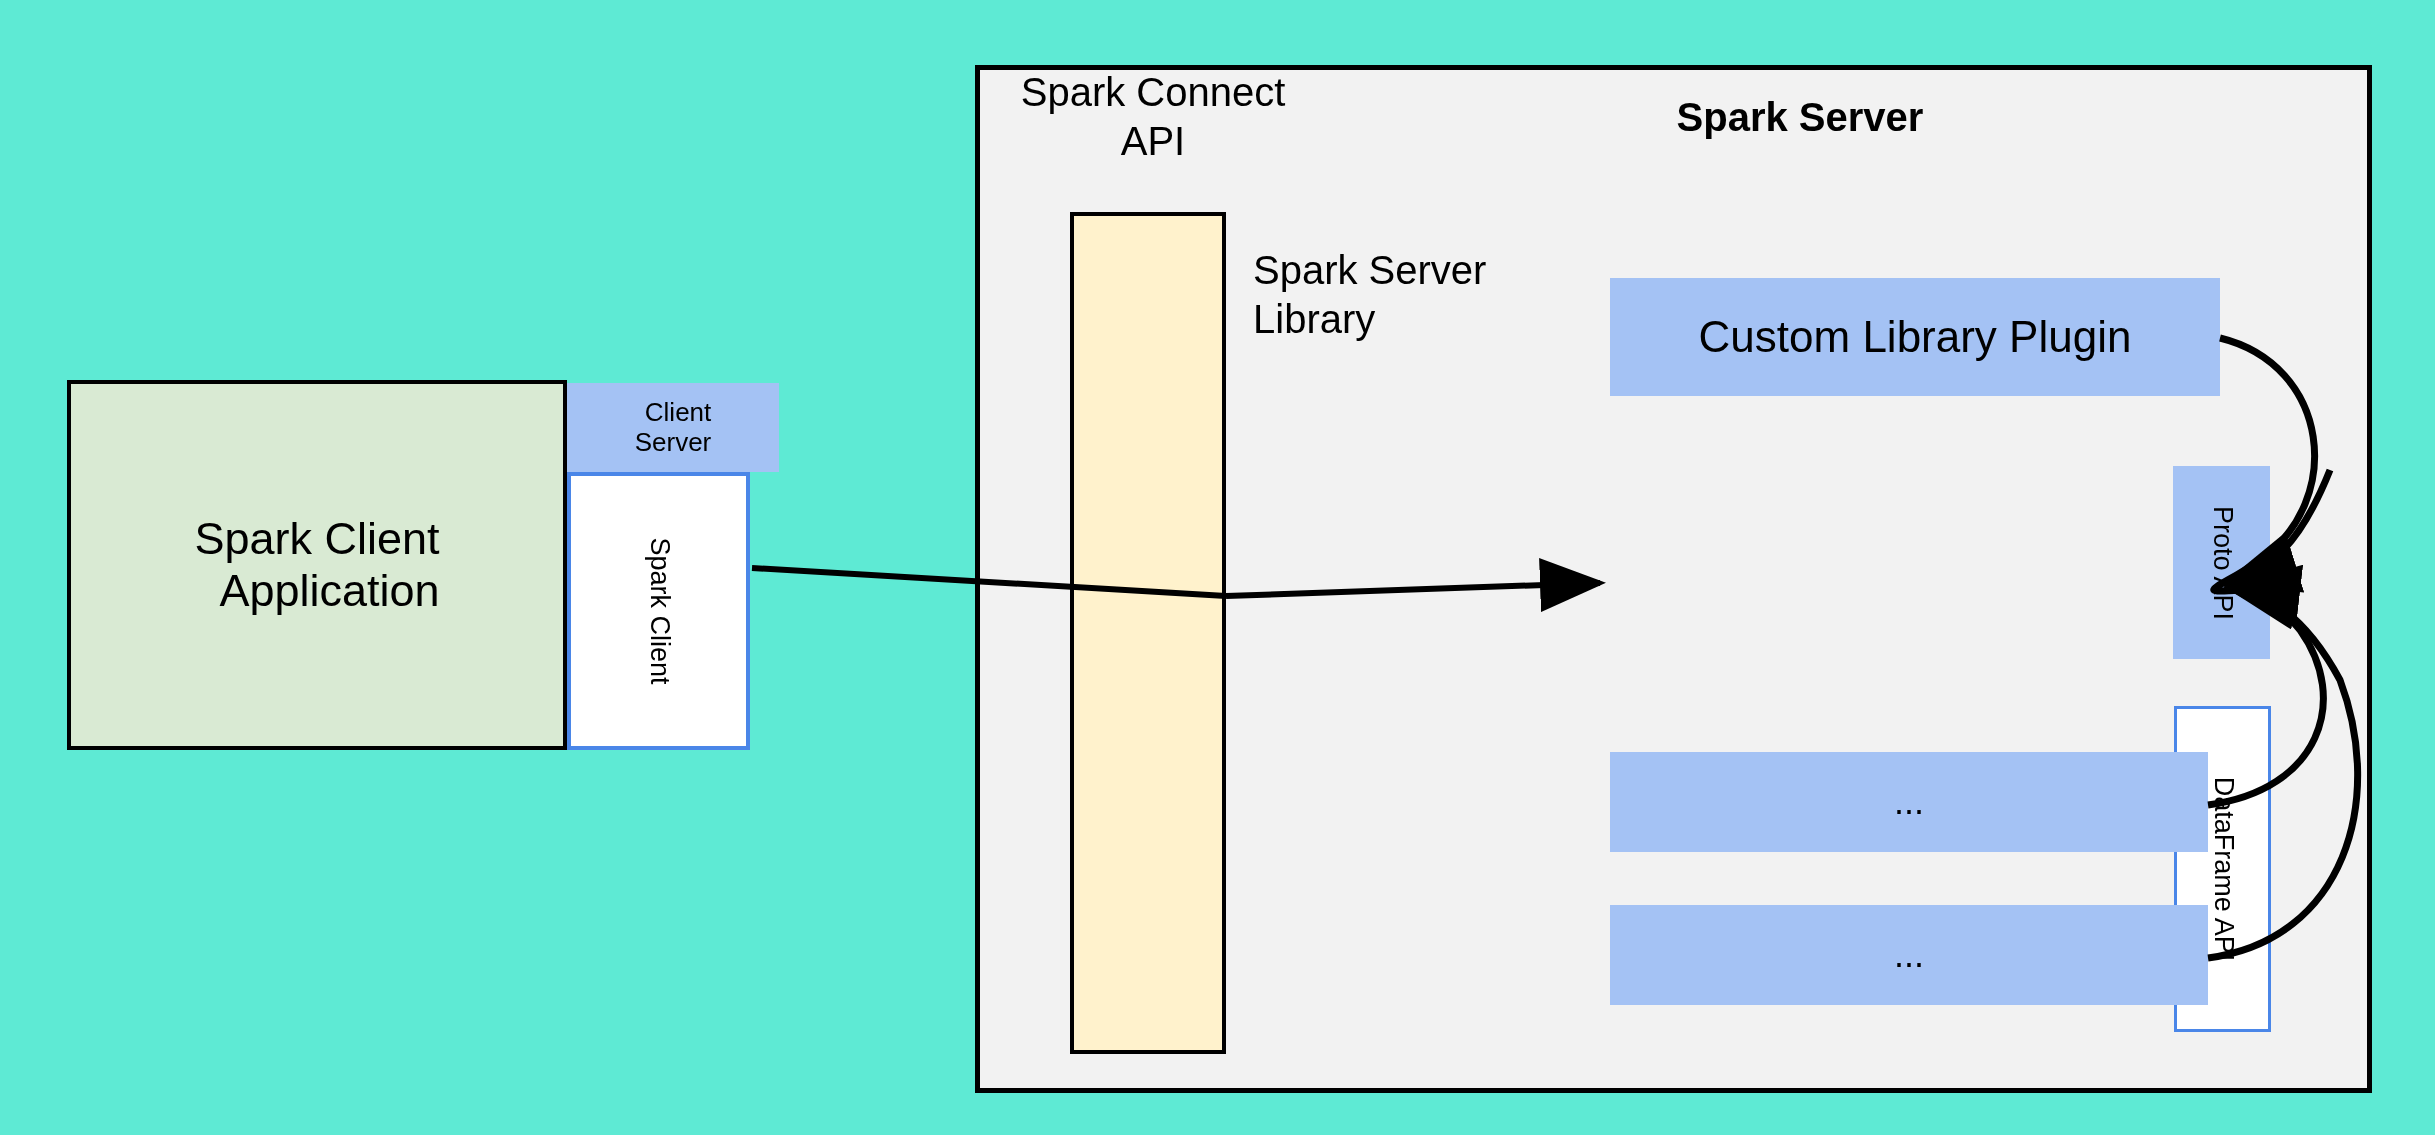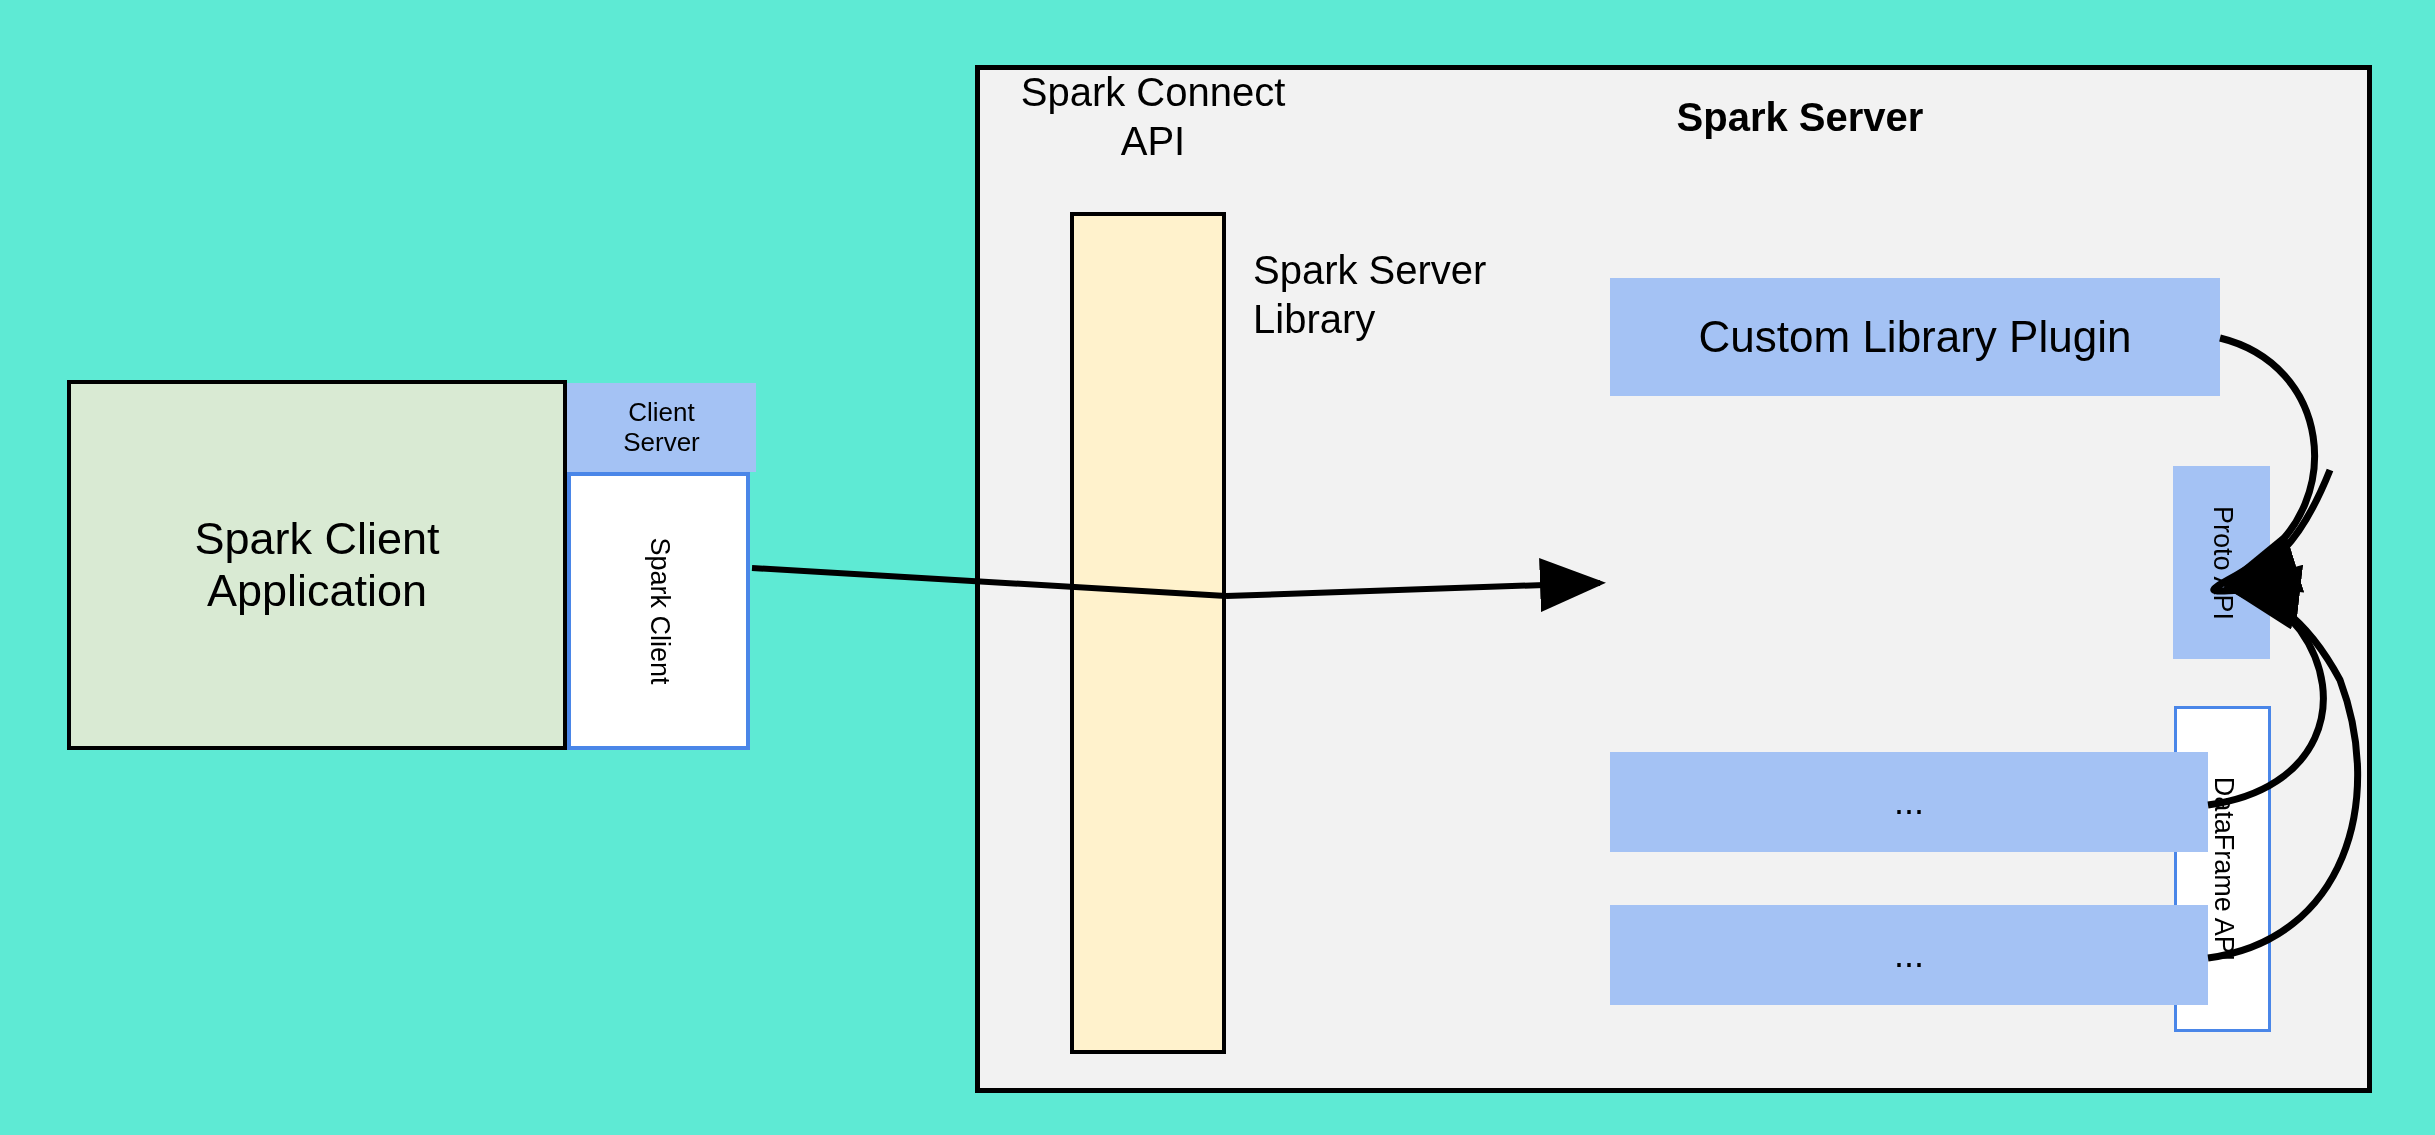--- a/index.html
+++ b/index.html
@@ -18,33 +18,33 @@
     background: #5eead4;
     overflow: hidden;
   }
   .box { position: absolute; box-sizing: border-box; }
 
   
   .ctr {
     display: flex;
     align-items: center;
     justify-content: center;
-    text-align: center;
+    text-align: right;
     line-height: 1.15;
   }
 
   
   #client-app {
     left: 67px; top: 380px; width: 500px; height: 370px;
     background: #D9EAD3;
     border: 4px solid #000000;
     font-size: 45px;
   }
   #client-package {
-    left: 567px; top: 383px; width: 189px; height: 89px;
+    left: 567px; top: 383px; width: 212px; height: 89px;
     background: #A4C2F4;
     border: 0;
     font-size: 26px;
   }
   #spark-client {
     left: 567px; top: 472px; width: 183px; height: 278px;
     background: #FFFFFF;
     border: 4px solid #4A86E8;
     font-size: 30px;
   }

